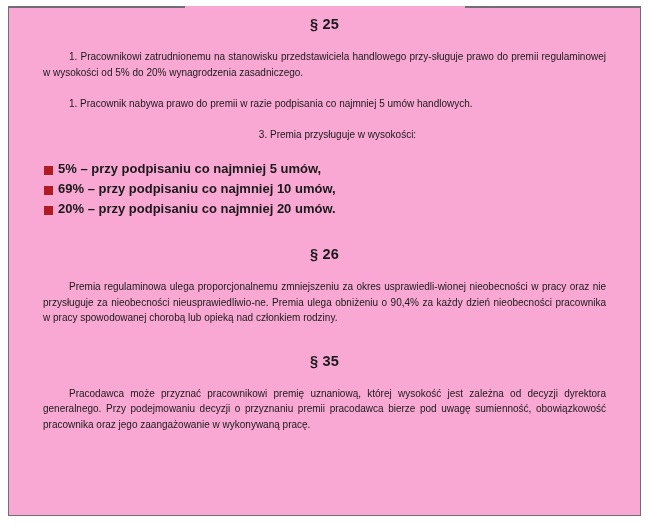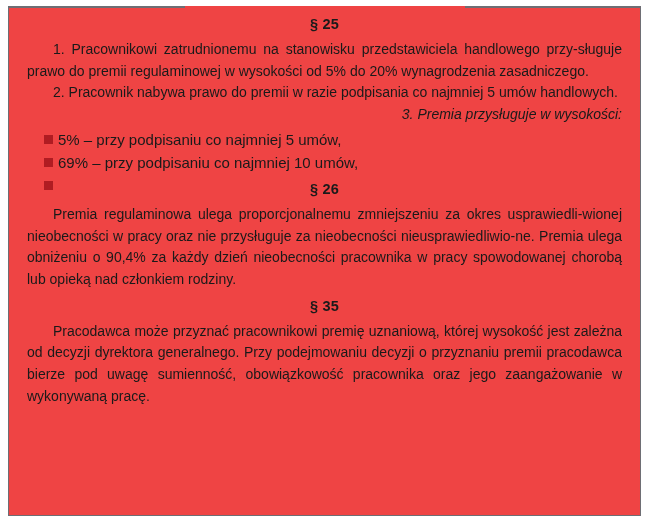--- a/index.html
+++ b/index.html
@@ -19,21 +19,21 @@
   #page {
     position: absolute;
     left: 8px;
     top: 6px;
     width: 633px;      
     height: 510px;     
     box-sizing: border-box;
     border-left: 1.5px solid #6e6e74;
     border-right: 1.5px solid #6e6e74;
     border-bottom: 1.5px solid #6e6e74;
-    background: #ef4444;
+    background: #f9a8d4;
   }
   
   .top-rule {
     position: absolute;
     top: 0;
     height: 1.5px;
     background: #6e6e74;
   }
   .top-rule.left  { left: 0;    width: 176px; }
   .top-rule.right { right: 0;   width: 175px; }
@@ -47,44 +47,45 @@
 
   
   .sec-head {
     text-align: center;
     font-weight: bold;
     font-size: 14.5px;
     letter-spacing: 0.2px;
     margin: 0 0 6px 0;
     line-height: 1.25;
   }
-  .sec-head.spaced { margin-top: 6px; }
+  .sec-head.spaced { margin-top: 26px; }
 
   p.body {
-    margin: 0;
-    font-size: 14px;
+    margin: 16px;
+    font-size: 10px;
     line-height: 1.545;
     text-align: justify;
     text-justify: inter-word;
     text-indent: 26px;
     hyphens: manual;
   }
-  p.body.tight { text-align: right; font-style: italic; }
+  p.body.tight { text-align: center; }
 
   ul.bullets {
     list-style: none;
     margin: 2px 0 0 0;
     padding: 0;
   }
   ul.bullets li {
     position: relative;
     padding-left: 31px;
-    font-size: 15px;
+    font-size: 13px;
     line-height: 1.545;
     white-space: nowrap;
+    font-weight: bold;
   }
   ul.bullets li .sq {
     position: absolute;
     left: 17px;
     top: 7px;
     width: 9px;
     height: 9px;
     background: #b01c22;
   }
 </style>
@@ -96,38 +97,39 @@
   <div class="top-rule left"></div>
   <div class="top-rule right"></div>
 
   <div id="content">
 
     <div>
       <div class="sec-head">§ 25</div>
 
       <p class="body">1. Pracownikowi zatrudnionemu na stanowisku przedstawiciela handlowego przy-sługuje prawo do premii regulaminowej w wysokości od 5% do 20% wynagrodzenia zasadniczego.</p>
 
-      <p class="body">2. Pracownik nabywa prawo do premii w razie podpisania co najmniej 5 umów handlowych.</p>
+      <p class="body">1. Pracownik nabywa prawo do premii w razie podpisania co najmniej 5 umów handlowych.</p>
 
       <p class="body tight">3. Premia przysługuje w wysokości:</p>
 
       <ul class="bullets">
         <li>
           <span class="sq"></span>
           <span>5% – przy podpisaniu co najmniej 5 umów,</span>
         </li>
         <li>
           <span class="sq"></span>
           <span>69% – przy podpisaniu co najmniej 10 umów,</span>
         </li>
         <li>
           <span class="sq"></span>
         </li>
         <li>
           <span class="sq"></span>
+          <span>20% – przy podpisaniu co najmniej 20 umów.</span>
         </li>
       </ul>
     </div>
 
     <div>
       <div class="sec-head spaced">§ 26</div>
 
       <p class="body">Premia regulaminowa ulega proporcjonalnemu zmniejszeniu za okres usprawiedli-wionej nieobecności w pracy oraz nie przysługuje za nieobecności nieusprawiedliwio-ne. Premia ulega obniżeniu o 90,4% za każdy dzień nieobecności pracownika w pracy spowodowanej chorobą lub opieką nad członkiem rodziny.</p>
     </div>
 

